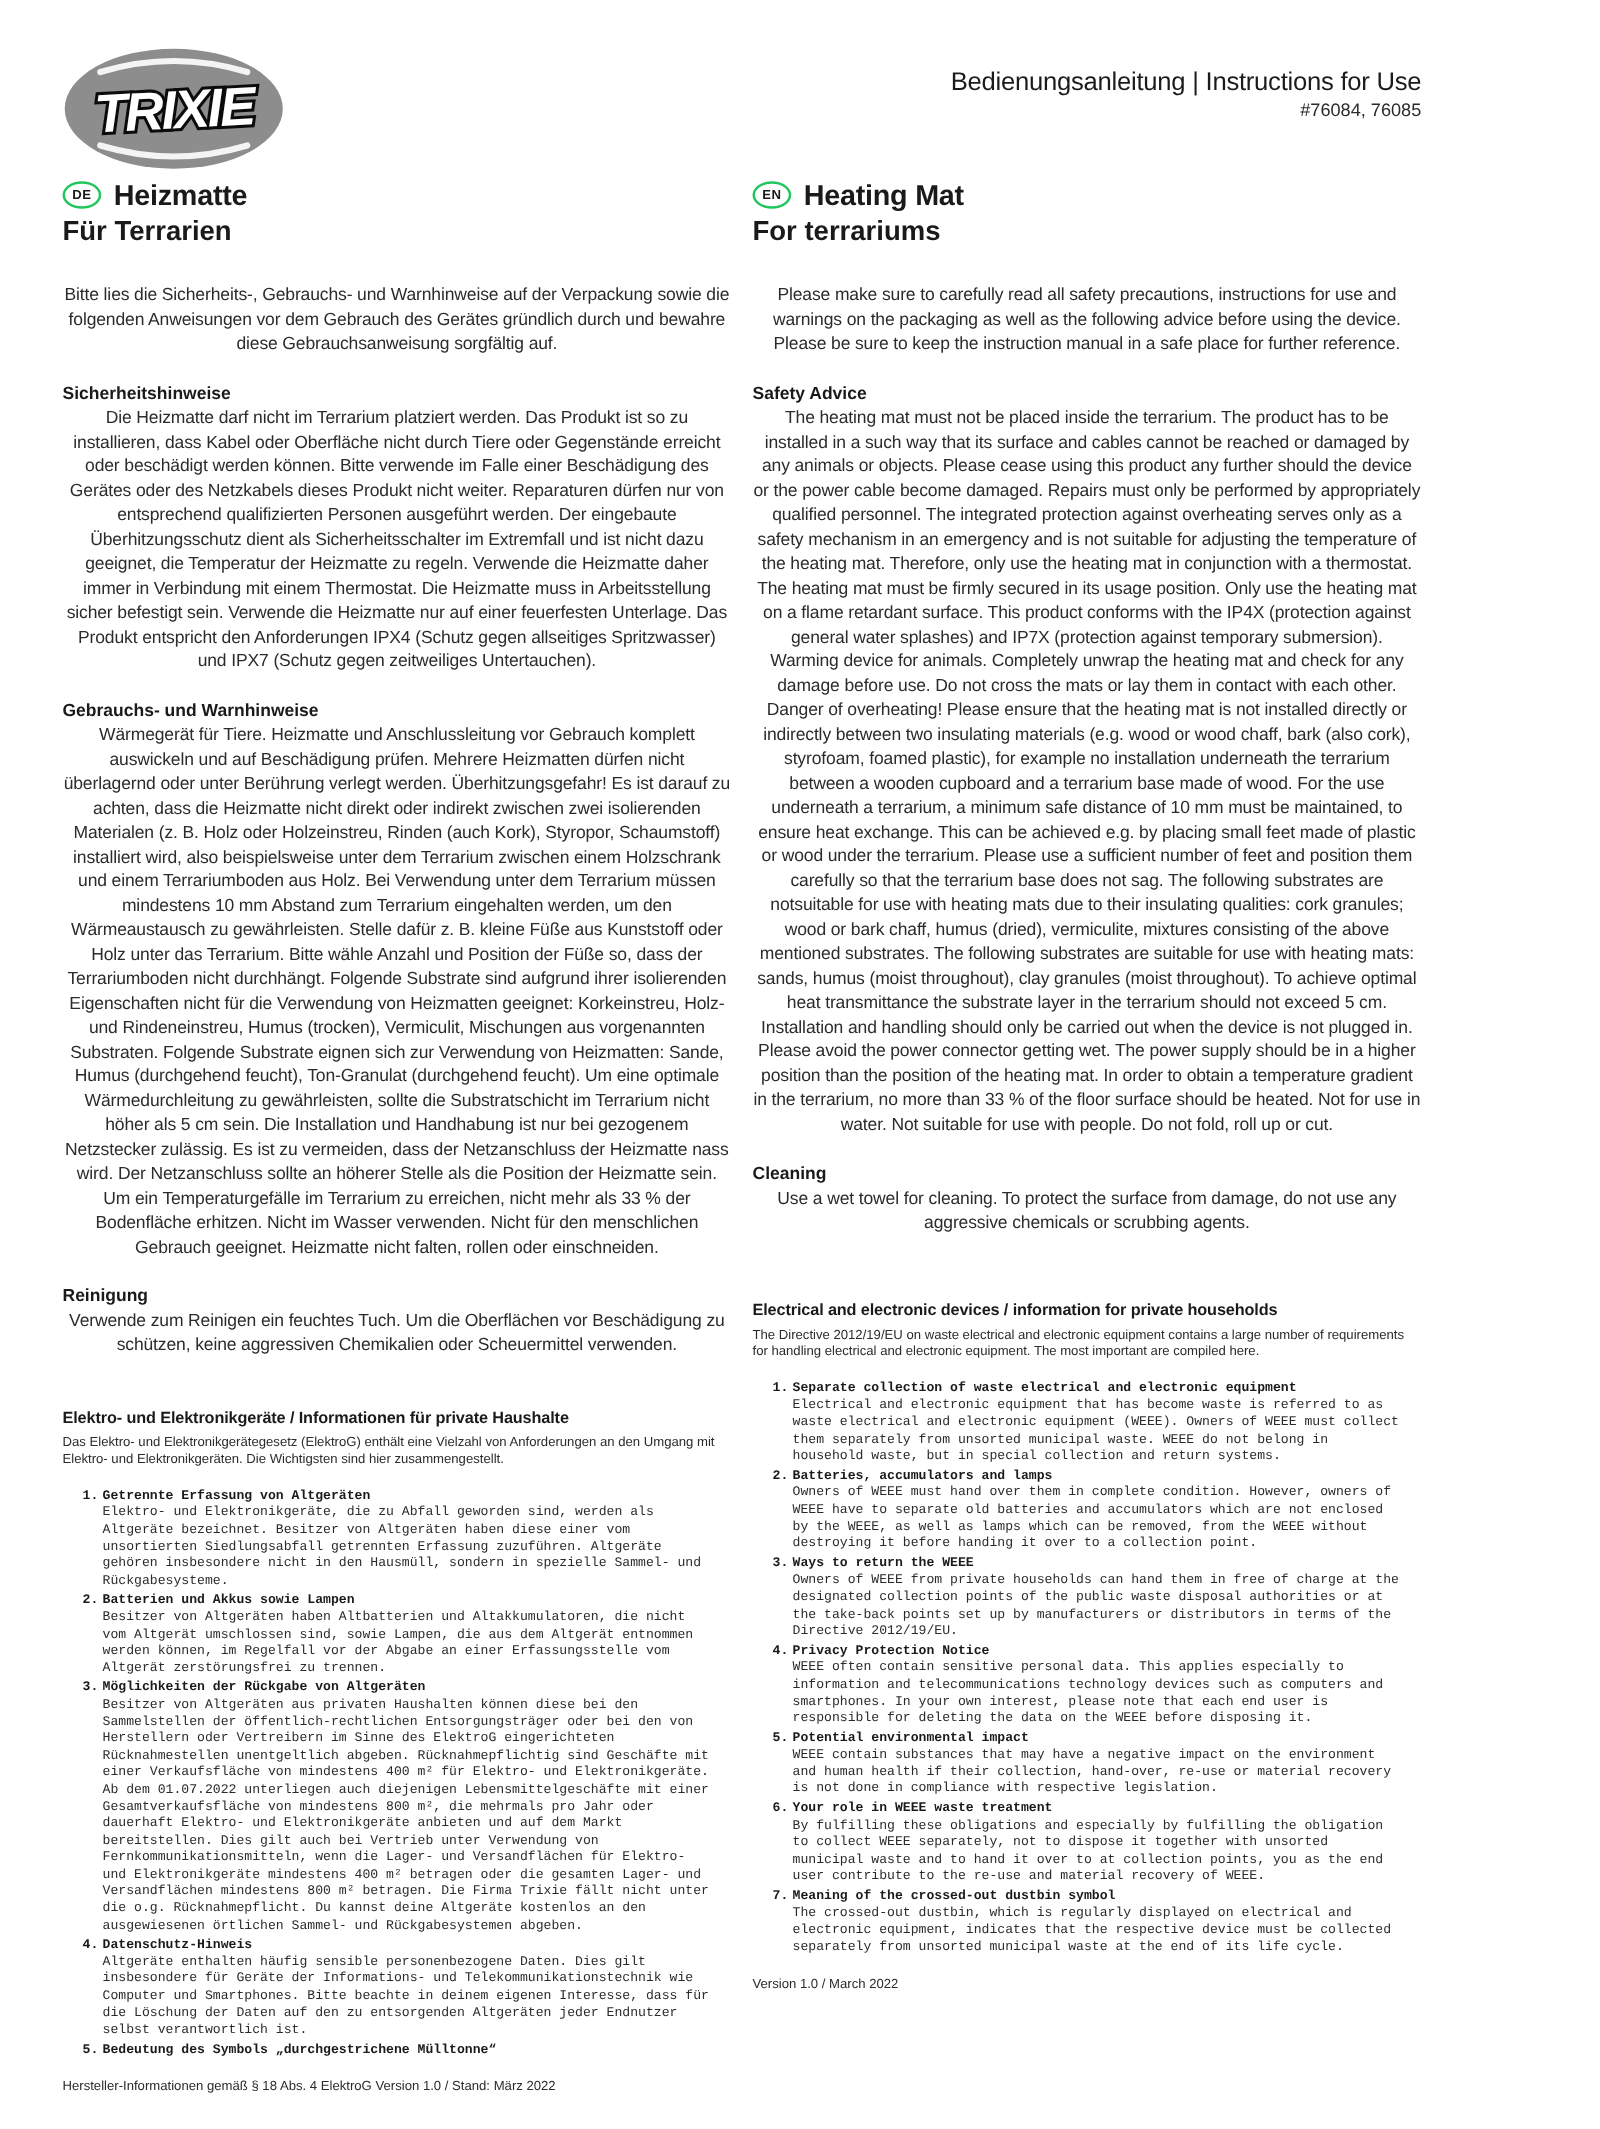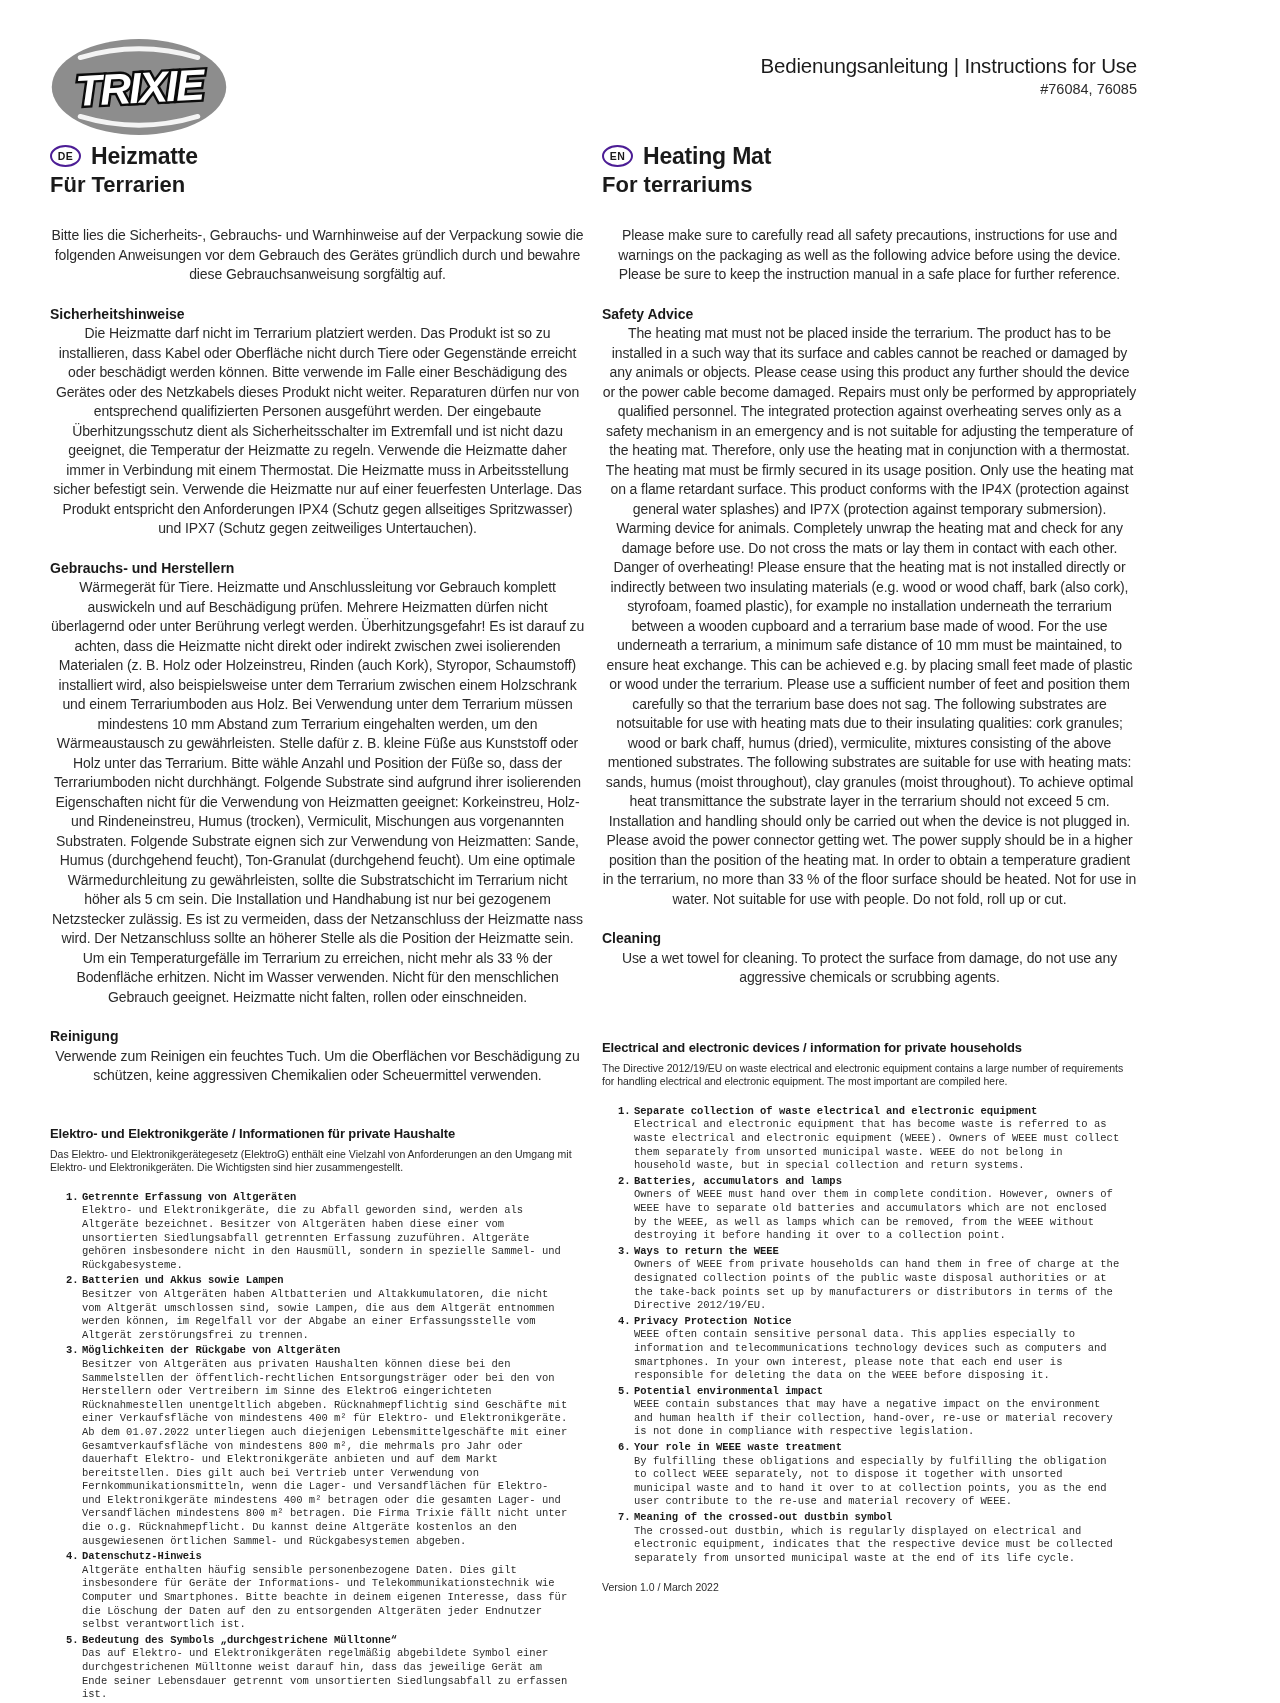--- a/index.html
+++ b/index.html
@@ -18,21 +18,21 @@
   .header-right{text-align:right;}
   .doc-title{margin:16px 0 0;font-size:20.5px;font-weight:normal;color:#1b1b1b;letter-spacing:-0.2px;}
   .product-codes{margin-top:3px;font-size:14.5px;color:#2b2b2b;}
 
   .columns{display:flex;gap:17px;width:1087px;margin-top:8px;}
   .col{width:535px;box-sizing:border-box;}
 
   .lang-row{display:flex;align-items:center;gap:10px;}
   .lang-badge{
     box-sizing:border-box;flex:0 0 auto;
-    width:31px;height:22px;border:2px solid #4c1d95;border-radius:50%;
+    width:31px;height:22px;border:2px solid #22c55e;border-radius:50%;
     display:flex;align-items:center;justify-content:center;
     font-size:10.5px;font-weight:bold;letter-spacing:0.4px;color:#1a1a1a;
   }
   .col-title{font-size:23px;font-weight:bold;color:#1a1a1a;line-height:1.05;letter-spacing:-0.2px;}
   .col-subtitle{font-size:22px;font-weight:bold;color:#1a1a1a;margin-top:4px;}
 
   .body-text{font-size:14px;line-height:19.5px;letter-spacing:-0.1px;margin:0;text-align:center;}
   .intro{margin-top:28px;}
   .section-heading{font-size:14px;line-height:19.5px;font-weight:bold;color:#1a1a1a;margin:20px 0 0;}
 
@@ -74,21 +74,21 @@
         <span class="lang-badge">DE</span>
         <span class="col-title">Heizmatte</span>
       </div>
       <div class="col-subtitle">Für Terrarien</div>
 
       <p class="body-text intro">Bitte lies die Sicherheits-, Gebrauchs- und Warnhinweise auf der Verpackung sowie die folgenden Anweisungen vor dem Gebrauch des Gerätes gründlich durch und bewahre diese Gebrauchsanweisung sorgfältig auf.</p>
 
       <h3 class="section-heading">Sicherheitshinweise</h3>
       <p class="body-text">Die Heizmatte darf nicht im Terrarium platziert werden. Das Produkt ist so zu installieren, dass Kabel oder Oberfläche nicht durch Tiere oder Gegenstände erreicht oder beschädigt werden können. Bitte verwende im Falle einer Beschädigung des Gerätes oder des Netzkabels dieses Produkt nicht weiter. Reparaturen dürfen nur von entsprechend qualifizierten Personen ausgeführt werden. Der eingebaute Überhitzungsschutz dient als Sicherheitsschalter im Extremfall und ist nicht dazu geeignet, die Temperatur der Heizmatte zu regeln. Verwende die Heizmatte daher immer in Verbindung mit einem Thermostat. Die Heizmatte muss in Arbeitsstellung sicher befestigt sein. Verwende die Heizmatte nur auf einer feuerfesten Unterlage. Das Produkt entspricht den Anforderungen IPX4 (Schutz gegen allseitiges Spritzwasser) und IPX7 (Schutz gegen zeitweiliges Untertauchen).</p>
 
-      <h3 class="section-heading">Gebrauchs- und Herstellern</h3>
+      <h3 class="section-heading">Gebrauchs- und Warnhinweise</h3>
       <p class="body-text">Wärmegerät für Tiere. Heizmatte und Anschlussleitung vor Gebrauch komplett auswickeln und auf Beschädigung prüfen. Mehrere Heizmatten dürfen nicht überlagernd oder unter Berührung verlegt werden. Überhitzungsgefahr! Es ist darauf zu achten, dass die Heizmatte nicht direkt oder indirekt zwischen zwei isolierenden Materialen (z. B. Holz oder Holzeinstreu, Rinden (auch Kork), Styropor, Schaumstoff) installiert wird, also beispielsweise unter dem Terrarium zwischen einem Holzschrank und einem Terrariumboden aus Holz. Bei Verwendung unter dem Terrarium müssen mindestens 10 mm Abstand zum Terrarium eingehalten werden, um den Wärmeaustausch zu gewährleisten. Stelle dafür z. B. kleine Füße aus Kunststoff oder Holz unter das Terrarium. Bitte wähle Anzahl und Position der Füße so, dass der Terrariumboden nicht durchhängt. Folgende Substrate sind aufgrund ihrer isolierenden Eigenschaften nicht für die Verwendung von Heizmatten geeignet: Korkeinstreu, Holz- und Rindeneinstreu, Humus (trocken), Vermiculit, Mischungen aus vorgenannten Substraten. Folgende Substrate eignen sich zur Verwendung von Heizmatten: Sande, Humus (durchgehend feucht), Ton-Granulat (durchgehend feucht). Um eine optimale Wärmedurchleitung zu gewährleisten, sollte die Substratschicht im Terrarium nicht höher als 5 cm sein. Die Installation und Handhabung ist nur bei gezogenem Netzstecker zulässig. Es ist zu vermeiden, dass der Netzanschluss der Heizmatte nass wird. Der Netzanschluss sollte an höherer Stelle als die Position der Heizmatte sein. Um ein Temperaturgefälle im Terrarium zu erreichen, nicht mehr als 33 % der Bodenfläche erhitzen. Nicht im Wasser verwenden. Nicht für den menschlichen Gebrauch geeignet. Heizmatte nicht falten, rollen oder einschneiden.</p>
 
       <h3 class="section-heading">Reinigung</h3>
       <p class="body-text">Verwende zum Reinigen ein feuchtes Tuch. Um die Oberflächen vor Beschädigung zu schützen, keine aggressiven Chemikalien oder Scheuermittel verwenden.</p>
 
       <div class="legal">
         <h4 class="legal-heading">Elektro- und Elektronikgeräte / Informationen für private Haushalte</h4>
         <p class="fine legal-intro">Das Elektro- und Elektronikgerätegesetz (ElektroG) enthält eine Vielzahl von Anforderungen an den Umgang mit Elektro- und Elektronikgeräten. Die Wichtigsten sind hier zusammengestellt.</p>
         <ol class="legal-list fine">
           <li>
@@ -102,21 +102,20 @@
           <li>
             <div class="fp-title">Möglichkeiten der Rückgabe von Altgeräten</div>
             <div>Besitzer von Altgeräten aus privaten Haushalten können diese bei den Sammelstellen der öffentlich-rechtlichen Entsorgungsträger oder bei den von Herstellern oder Vertreibern im Sinne des ElektroG eingerichteten Rücknahmestellen unentgeltlich abgeben. Rücknahmepflichtig sind Geschäfte mit einer Verkaufsfläche von mindestens 400 m² für Elektro- und Elektronikgeräte. Ab dem 01.07.2022 unterliegen auch diejenigen Lebensmittelgeschäfte mit einer Gesamtverkaufsfläche von mindestens 800 m², die mehrmals pro Jahr oder dauerhaft Elektro- und Elektronikgeräte anbieten und auf dem Markt bereitstellen. Dies gilt auch bei Vertrieb unter Verwendung von Fernkommunikationsmitteln, wenn die Lager- und Versandflächen für Elektro- und Elektronikgeräte mindestens 400 m² betragen oder die gesamten Lager- und Versandflächen mindestens 800 m² betragen. Die Firma Trixie fällt nicht unter die o.g. Rücknahmepflicht. Du kannst deine Altgeräte kostenlos an den ausgewiesenen örtlichen Sammel- und Rückgabesystemen abgeben.</div>
           </li>
           <li>
             <div class="fp-title">Datenschutz-Hinweis</div>
             <div>Altgeräte enthalten häufig sensible personenbezogene Daten. Dies gilt insbesondere für Geräte der Informations- und Telekommunikationstechnik wie Computer und Smartphones. Bitte beachte in deinem eigenen Interesse, dass für die Löschung der Daten auf den zu entsorgenden Altgeräten jeder Endnutzer selbst verantwortlich ist.</div>
           </li>
           <li>
             <div class="fp-title">Bedeutung des Symbols „durchgestrichene Mülltonne“</div>
-            <div>Das auf Elektro- und Elektronikgeräten regelmäßig abgebildete Symbol einer durchgestrichenen Mülltonne weist darauf hin, dass das jeweilige Gerät am Ende seiner Lebensdauer getrennt vom unsortierten Siedlungsabfall zu erfassen ist.</div>
           </li>
         </ol>
         <p class="fine legal-footer">Hersteller-Informationen gemäß § 18 Abs. 4 ElektroG Version 1.0 / Stand: März 2022</p>
       </div>
     </section>
 
     <section class="col" lang="en">
       <div class="lang-row">
         <span class="lang-badge">EN</span>
         <span class="col-title">Heating Mat</span>

